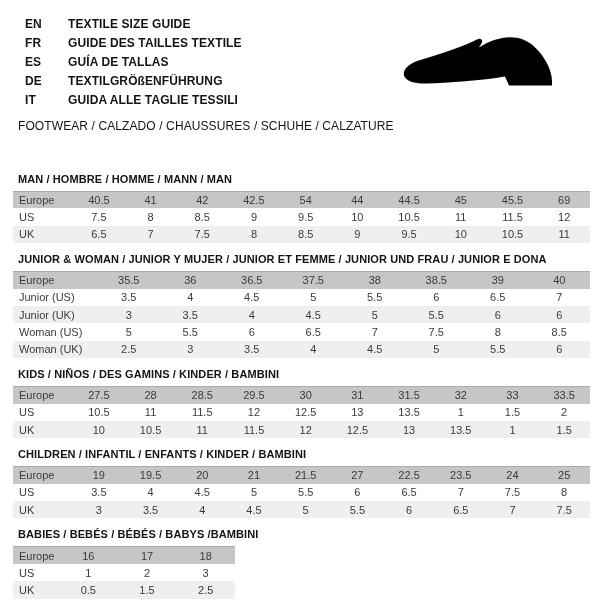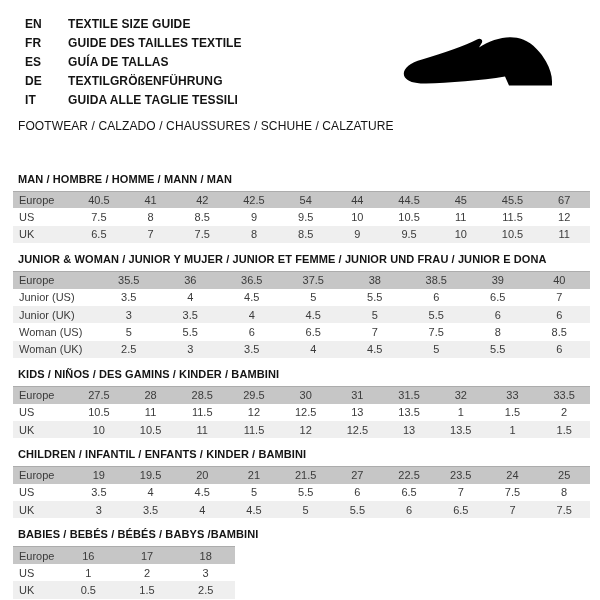--- a/index.html
+++ b/index.html
@@ -110,21 +110,21 @@
             <span class="tlabel">Europe</span>
             <span class="tcell">40.5</span>
             <span class="tcell">41</span>
             <span class="tcell">42</span>
             <span class="tcell">42.5</span>
             <span class="tcell">54</span>
             <span class="tcell">44</span>
             <span class="tcell">44.5</span>
             <span class="tcell">45</span>
             <span class="tcell">45.5</span>
-            <span class="tcell">67</span>
+            <span class="tcell">69</span>
           </div>
           <div class="trow">
             <span class="tlabel">US</span>
             <span class="tcell">7.5</span>
             <span class="tcell">8</span>
             <span class="tcell">8.5</span>
             <span class="tcell">9</span>
             <span class="tcell">9.5</span>
             <span class="tcell">10</span>
             <span class="tcell">10.5</span>

